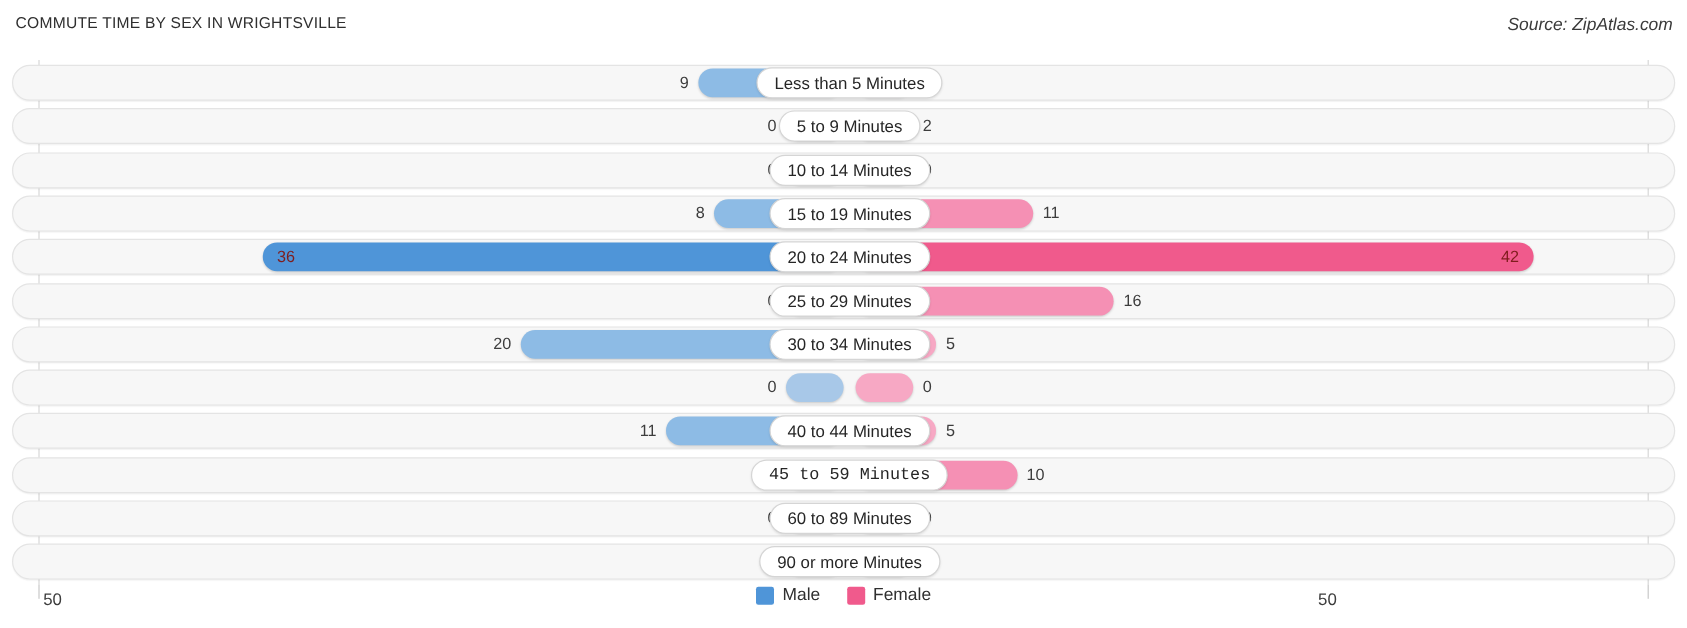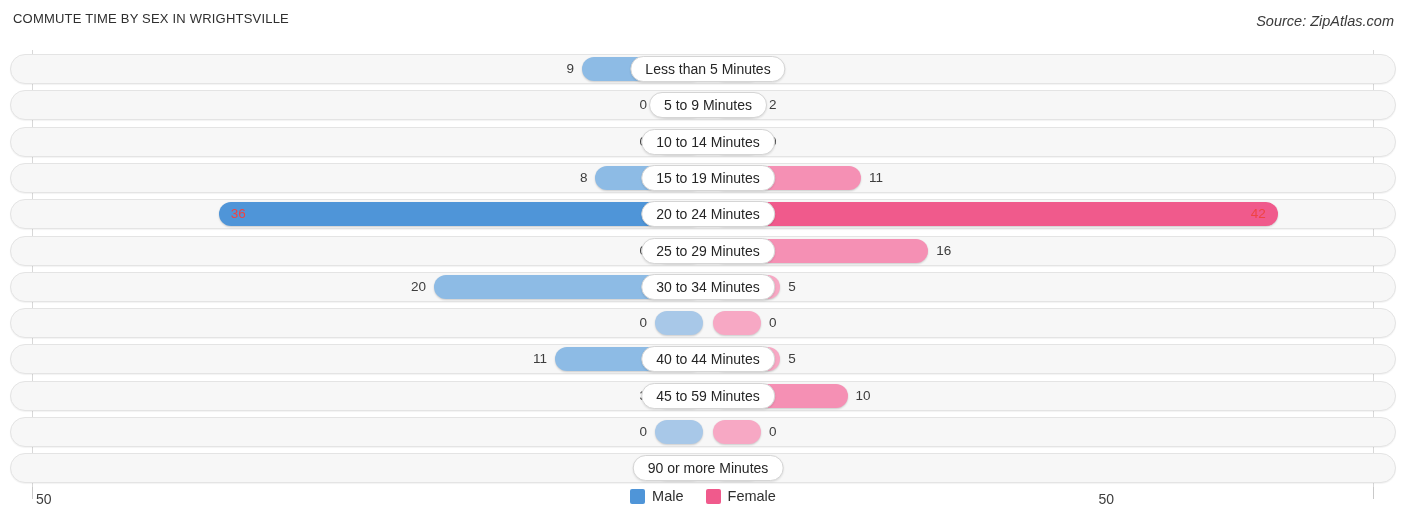--- a/index.html
+++ b/index.html
@@ -87,21 +87,21 @@
     top: 3px;
     height: 24px;
     line-height: 24px;
     font-size: 13.5px;
     color: #3d3d3d;
     white-space: nowrap;
   }
   .bar-value.outside-left  { text-align: right; }
   .bar-value.outside-right { text-align: left; }
   .bar-value.inside {
-    color: #ef4444;
+    color: #7f1d1d;
   }
 
   .row-label {
     position: absolute;
     top: 2px;
     height: 26px;
     line-height: 25px;
     background: #ffffff;
     border: 1px solid #d5d5d5;
     border-radius: 13px;
@@ -247,28 +247,29 @@
           <div class="bar-value outside-left" style="left: 497.05px; width: 40px;">11</div>
           <div class="bar-value outside-right" style="left: 778.25px; width: 46px;">5</div>
           <div class="row-label" style="left: 698px;">40 to 44 Minutes</div>
         </div>
         <div class="chart-row" style="top: 330.7px;">
           <div class="row-track"></div>
           <div class="bar bar-male" style="left: 645px; width: 48px; background: rgb(168, 200, 232);"></div>
           <div class="bar bar-female" style="left: 703px; width: 134.5px; background: rgb(245, 144, 180);"></div>
           <div class="bar-value outside-left" style="left: 597px; width: 40px;">3</div>
           <div class="bar-value outside-right" style="left: 845.5px; width: 46px;">10</div>
-          <div class="row-label" style="left: 698px;">45 to 59 Minutes</div>
+          <div class="row-label" style="left: 698px; font-family: Liberation Mono, monospace;">45 to 59 Minutes</div>
         </div>
         <div class="chart-row" style="top: 367px;">
           <div class="row-track"></div>
           <div class="bar bar-male" style="left: 645px; width: 48px; background: rgb(168, 200, 232);"></div>
           <div class="bar bar-female" style="left: 703px; width: 48px; background: rgb(247, 168, 196);"></div>
           <div class="bar-value outside-left" style="left: 597px; width: 40px;">0</div>
           <div class="bar-value outside-right" style="left: 759px; width: 46px;">0</div>
+          <div class="row-label" style="left: 698px;">60 to 89 Minutes</div>
         </div>
         <div class="chart-row" style="top: 403.3px;">
           <div class="row-track"></div>
           <div class="bar bar-male" style="left: 645px; width: 48px; background: rgb(168, 200, 232);"></div>
           <div class="bar bar-female" style="left: 703px; width: 48px; background: rgb(247, 168, 196);"></div>
           <div class="bar-value outside-left" style="left: 597px; width: 40px;">0</div>
           <div class="bar-value outside-right" style="left: 759px; width: 46px;">0</div>
           <div class="row-label" style="left: 698px;">90 or more Minutes</div>
         </div>
       </div>

